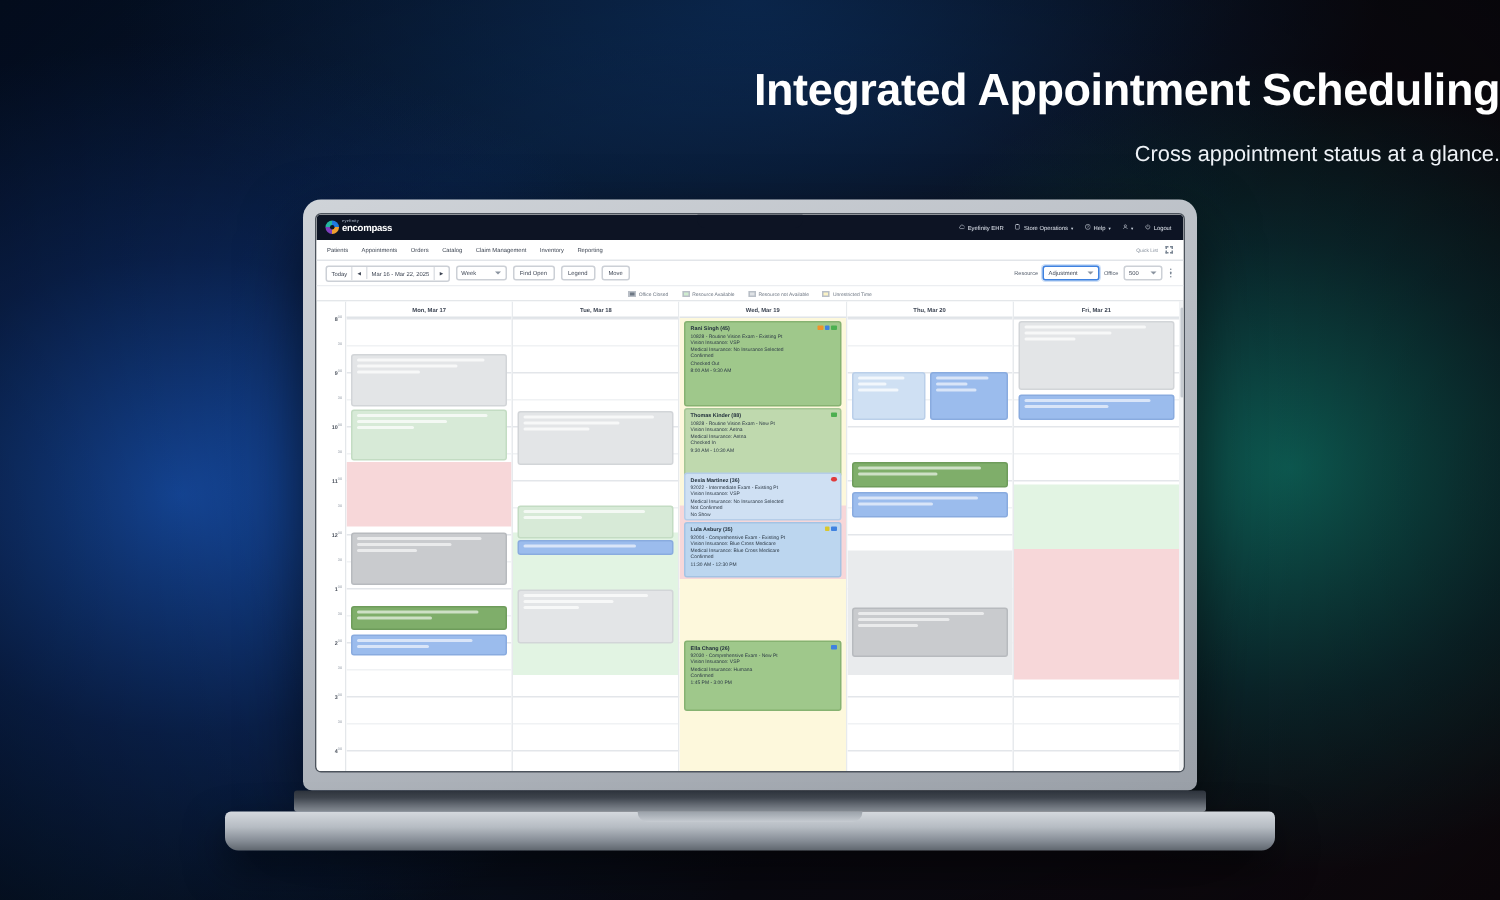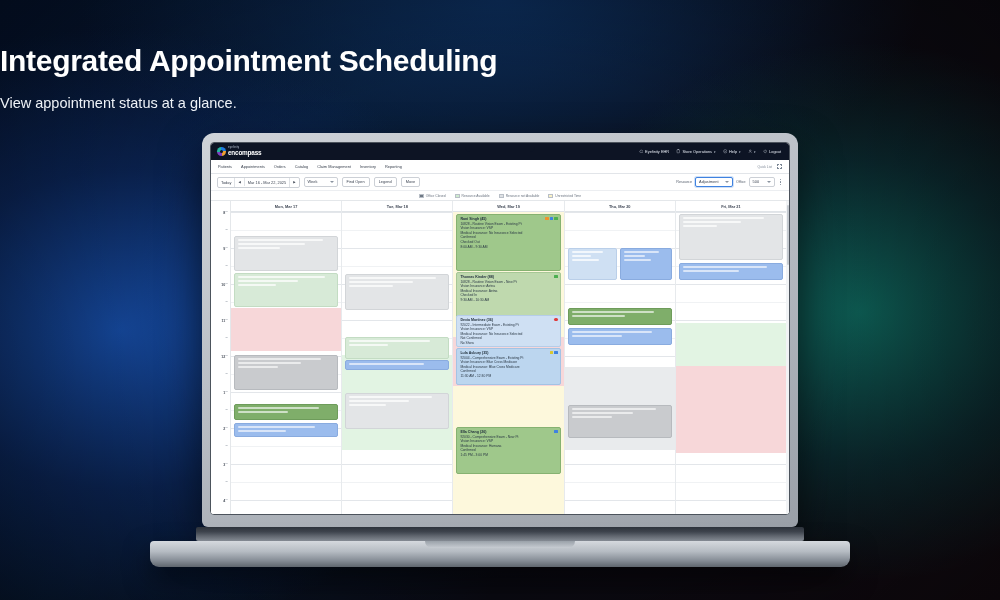--- a/index.html
+++ b/index.html
@@ -16,21 +16,21 @@
       radial-gradient(ellipse 520px 420px at 12% 55%, #15489c 0%, rgba(12,40,95,0.75) 38%, rgba(5,16,42,0.0) 72%),
       radial-gradient(ellipse 420px 360px at 86% 52%, #0d5b52 0%, rgba(9,58,62,0.6) 42%, rgba(4,14,28,0) 75%),
       radial-gradient(ellipse 600px 300px at 50% 0%, #0b2a54 0%, rgba(6,16,38,0) 70%),
       linear-gradient(120deg, #05132e 0%, #07182f 30%, #0a0a12 62%, #120a10 100%);
   }
   #bg:after{
     content:""; position:absolute; inset:0;
     background: radial-gradient(ellipse 700px 500px at 50% 50%, rgba(0,0,0,0) 45%, rgba(0,0,0,0.45) 100%);
   }
   
-  .headings { position: absolute; top: 0; left: 0; right: 0; text-align: left; z-index: 5; }
+  .headings { position: absolute; top: 0; left: 0; right: 0; text-align: right; z-index: 5; }
   .page-title {
     margin-top: 44px;
     font-size: 30px; font-weight: bold; color: #ffffff; letter-spacing: -0.3px;
   }
   .page-subtitle {
     margin-top: 17px;
     font-size: 14.5px; color: #eef2f7; font-weight: 400;
   }
   
   #laptop { position: absolute; left: 150px; top: 133px; width: 700px; height: 434px; z-index: 6; }
@@ -170,21 +170,21 @@
   .vscroll { width:3px; background:#f1f3f5; position:relative; flex:0 0 3px; }
   .vscroll i{ position:absolute; left:0.5px; width:2px; top:4px; height:60px; background:#c6cbd1; border-radius:2px; display:block;}
 </style>
 </head>
 <body>
 
 <div id="bg"></div>
 
 <div class="headings">
   <div class="page-title">Integrated Appointment Scheduling</div>
-  <div class="page-subtitle">View appointment status at a glance.</div>
+  <div class="page-subtitle">Cross appointment status at a glance.</div>
 </div>
 
 <div id="laptop">
   <div class="lid">
     <div class="screen">
       <div class="notch"></div>
 
       <div class="app">
 
         <div class="topbar">

